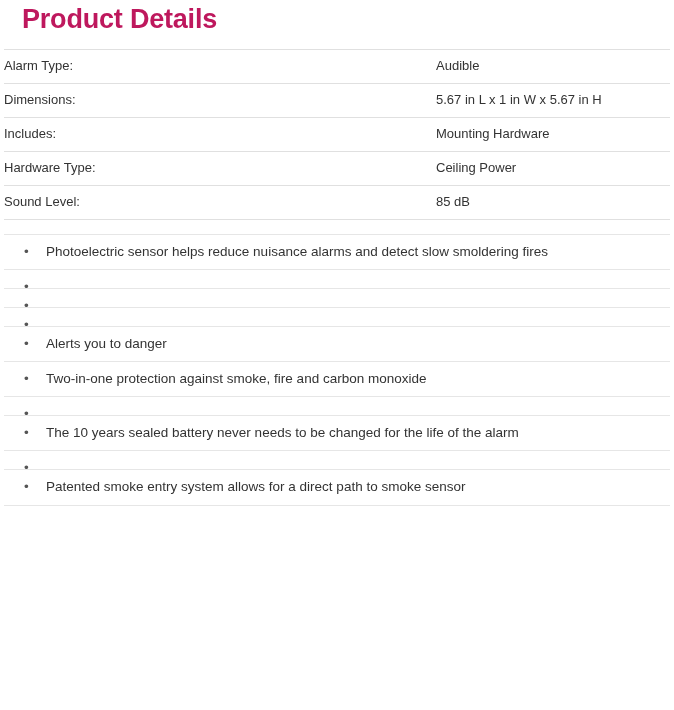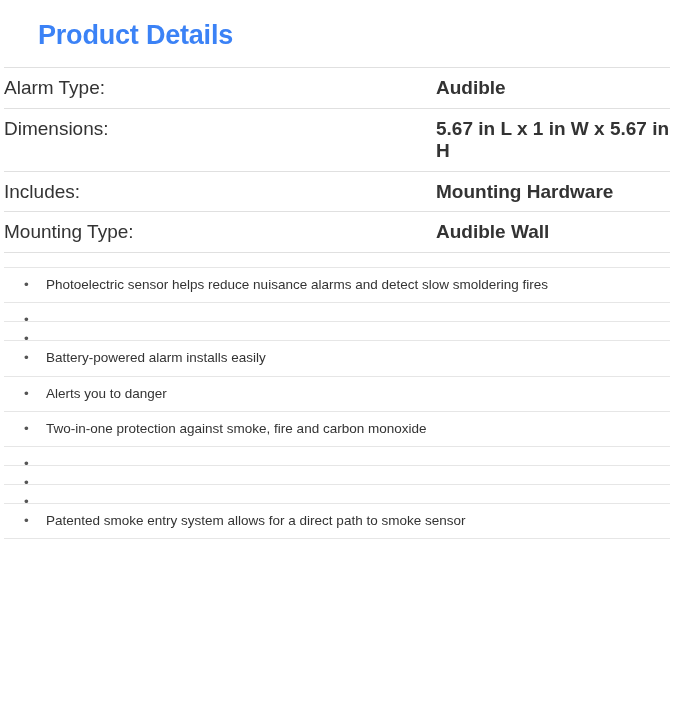--- a/index.html
+++ b/index.html
@@ -16,55 +16,54 @@
   }
   .page {
     width: 674px;
     box-sizing: border-box;
     padding: 0 4px;
   }
   h2.section-title {
     font-family: "Liberation Sans", sans-serif;
     font-size: 27px;
     font-weight: bold;
-    color: #3b82f6;
-    margin: 16px;
+    color: #be185d;
+    margin: 0;
     padding: 4px 0 0 18px;
     letter-spacing: -0.2px;
   }
   #features-title {
     padding-top: 8px;
   }
   table.spec-table {
     width: 100%;
     border-collapse: collapse;
     margin-top: 14px;
     table-layout: fixed;
   }
   table.spec-table tr {
     border-bottom: 1px solid #e0e0e0;
   }
   table.spec-table tr:first-child {
     border-top: 1px solid #e0e0e0;
   }
   table.spec-table td {
-    font-size: 19px;
+    font-size: 13px;
     color: #333333;
     padding: 9px 0 9px 0;
     vertical-align: top;
     line-height: 1.15;
   }
   td.spec-label {
     width: 432px;
     padding-left: 18px;
     box-sizing: border-box;
   }
   td.spec-value {
     padding-left: 0;
-    font-weight: bold;
   }
   ul.feature-list {
     list-style: none;
     margin: 14px 0 0 0;
     padding: 0;
     width: 100%;
   }
   ul.feature-list li {
     border-bottom: 1px solid #e6e6e6;
     font-size: 13.5px;
@@ -101,55 +100,59 @@
       </tr>
       <tr>
         <td class="spec-label">Dimensions:</td>
         <td class="spec-value">5.67 in L x 1 in W x 5.67 in H</td>
       </tr>
       <tr>
         <td class="spec-label">Includes:</td>
         <td class="spec-value">Mounting Hardware</td>
       </tr>
       <tr>
-        <td class="spec-label">Mounting Type:</td>
-        <td class="spec-value">Audible Wall</td>
+        <td class="spec-label">Hardware Type:</td>
+        <td class="spec-value">Ceiling Power</td>
+      </tr>
+      <tr>
+        <td class="spec-label">Sound Level:</td>
+        <td class="spec-value">85 dB</td>
       </tr>
     </tbody>
   </table>
 
 
   <ul class="feature-list">
     <li>
       <span class="bullet">•</span>
       <span>Photoelectric sensor helps reduce nuisance alarms and detect slow smoldering fires</span>
     </li>
     <li>
       <span class="bullet">•</span>
     </li>
     <li>
       <span class="bullet">•</span>
     </li>
     <li>
       <span class="bullet">•</span>
-      <span>Battery-powered alarm installs easily</span>
     </li>
     <li>
       <span class="bullet">•</span>
       <span>Alerts you to danger</span>
     </li>
     <li>
       <span class="bullet">•</span>
       <span>Two-in-one protection against smoke, fire and carbon monoxide</span>
     </li>
     <li>
       <span class="bullet">•</span>
     </li>
     <li>
       <span class="bullet">•</span>
+      <span>The 10 years sealed battery never needs to be changed for the life of the alarm</span>
     </li>
     <li>
       <span class="bullet">•</span>
     </li>
     <li>
       <span class="bullet">•</span>
       <span>Patented smoke entry system allows for a direct path to smoke sensor</span>
     </li>
   </ul>
 

